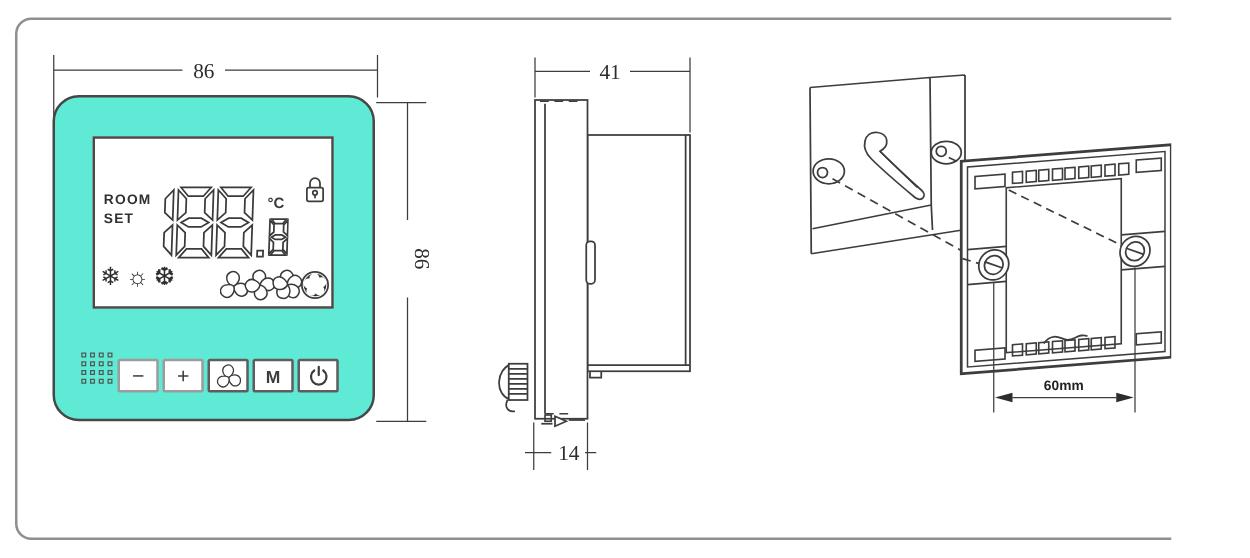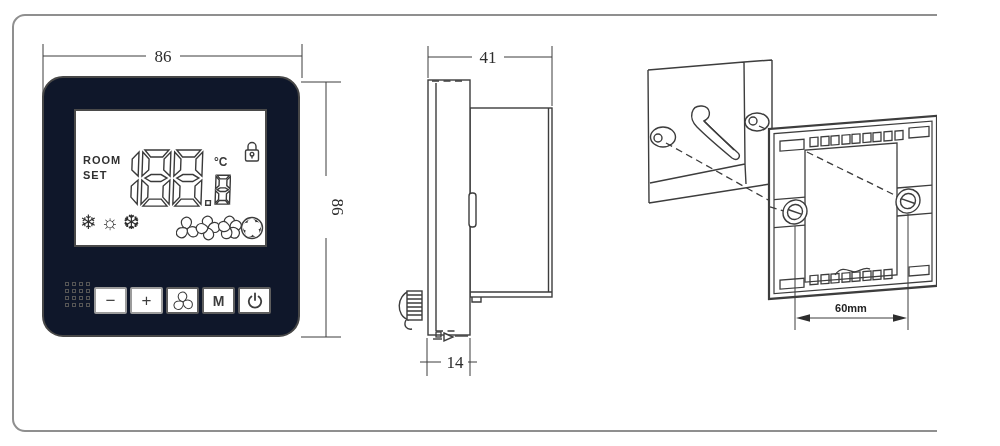--- a/index.html
+++ b/index.html
@@ -4,21 +4,21 @@
 <style>
   html,body{margin:0;padding:0;background:#fff;}
   #canvas{position:relative;width:937px;height:446px;background:#fff;
           font-family:"Liberation Sans",sans-serif;overflow:hidden;}
   .frame{position:absolute;left:12px;top:14px;width:972px;height:414px;
          border:2px solid #8f8f8f;border-radius:13px;}
   #drawing{position:absolute;left:0;top:0;}
 
   
   #device{position:absolute;left:42px;top:76px;width:258px;height:261px;
-          border:2px solid #474747;border-radius:21px;background:#0f172a;box-sizing:border-box;}
+          border:2px solid #474747;border-radius:21px;background:#5eead4;box-sizing:border-box;}
   #lcd{position:absolute;left:30px;top:31px;width:193px;height:138px;
        border:2px solid #4a4a4a;background:#fff;box-sizing:border-box;}
   .lcd-labels{position:absolute;left:7px;top:42px;font-weight:bold;font-size:11px;
               color:#303030;line-height:15px;letter-spacing:1px;}
   .seg-svg{position:absolute;left:35px;top:37px;}
   .unit{position:absolute;left:138px;top:44px;font-size:12px;font-weight:bold;color:#3a3a3a;}
   .lock{position:absolute;left:166px;top:28px;}
   .modes{position:absolute;left:4px;top:100px;display:flex;gap:4px;font-size:20px;
          line-height:22px;color:#2f2f2f;}
   .fans{position:absolute;left:100px;top:101px;}

